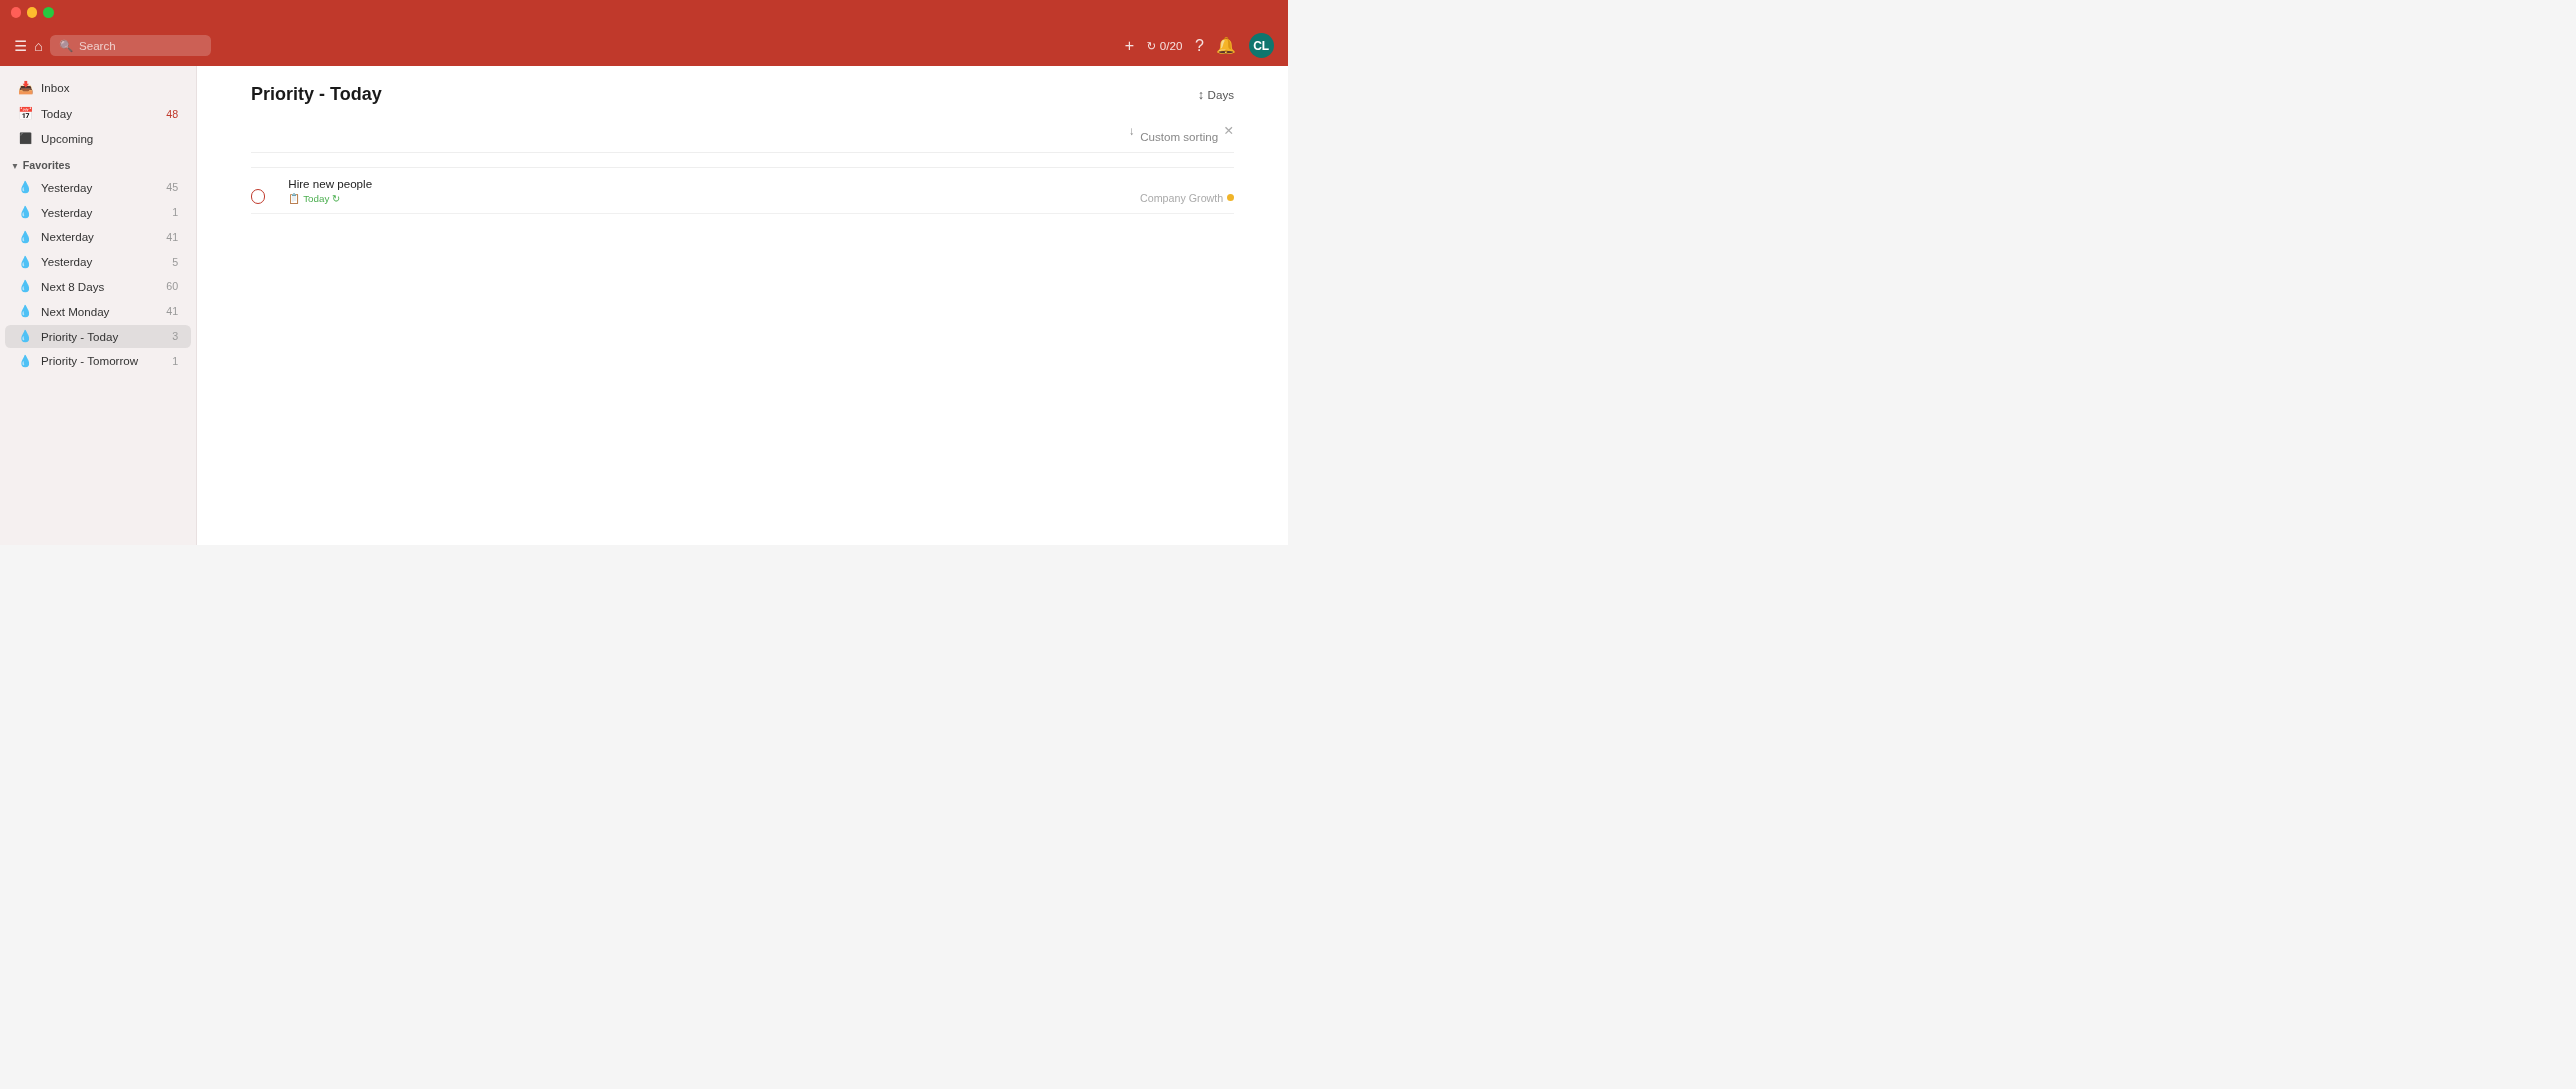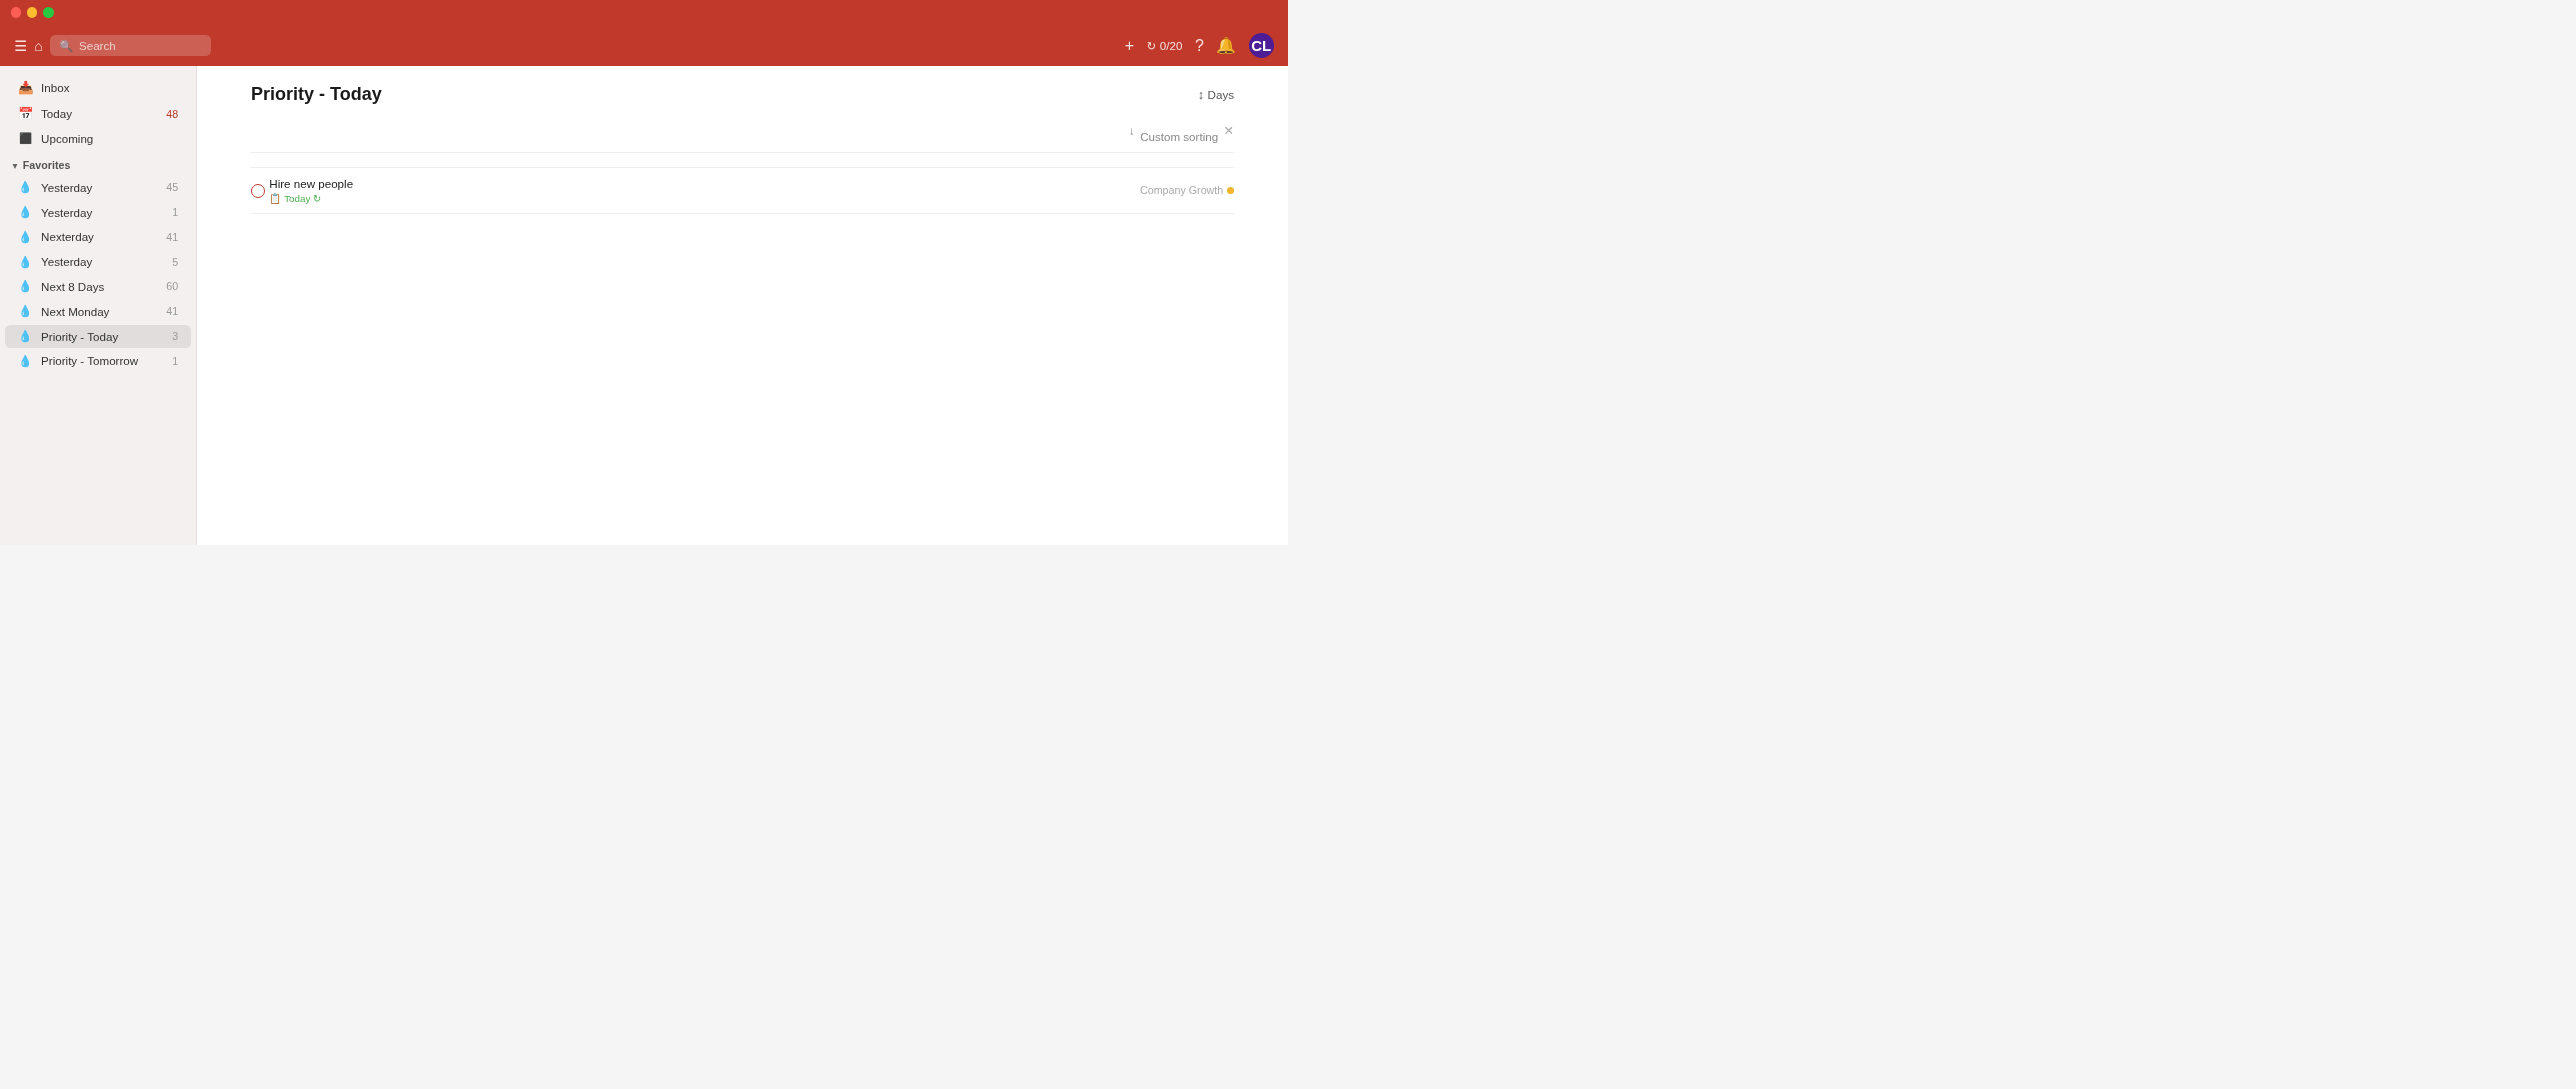--- a/index.html
+++ b/index.html
@@ -56,23 +56,23 @@
       align-items: center;
       gap: 12.5px;
     }
     .top-bar-icon { color: rgba(255,255,255,0.85); font-size: 16px; cursor: pointer; }
     .karma-badge {
       display: flex; align-items: center; gap: 3.6px;
       color: rgba(255,255,255,0.85); font-size: 11.6px;
     }
     .avatar {
       width: 25px; height: 25px; border-radius: 50%;
-      background: #4c1d95;
+      background: #0f766e;
       display: flex; align-items: center; justify-content: center;
-      color: white; font-size: 15px; font-weight: 600;
+      color: white; font-size: 12px; font-weight: 600;
     }
 
     
     .main {
       display: flex;
       flex: 1;
       overflow: hidden;
     }
 
     
@@ -170,24 +170,24 @@
     }
 
     .task-divider {
       border: none;
       border-top: 0.9px solid #eee;
       margin: 0;
     }
 
     .task-item {
       display: flex;
-      align-items: center;
+      align-items: flex-end;
       padding: 9px 0;
       border-bottom: 0.9px solid #f0f0f0;
-      gap: 4px;
+      gap: 23px;
     }
     .task-checkbox {
       width: 14.3px; height: 14.3px;
       border: 1.8px solid #c0392b;
       border-radius: 50%;
       flex-shrink: 0;
       margin-top: 0.9px;
       cursor: pointer;
     }
     .task-details { flex: 1; }

